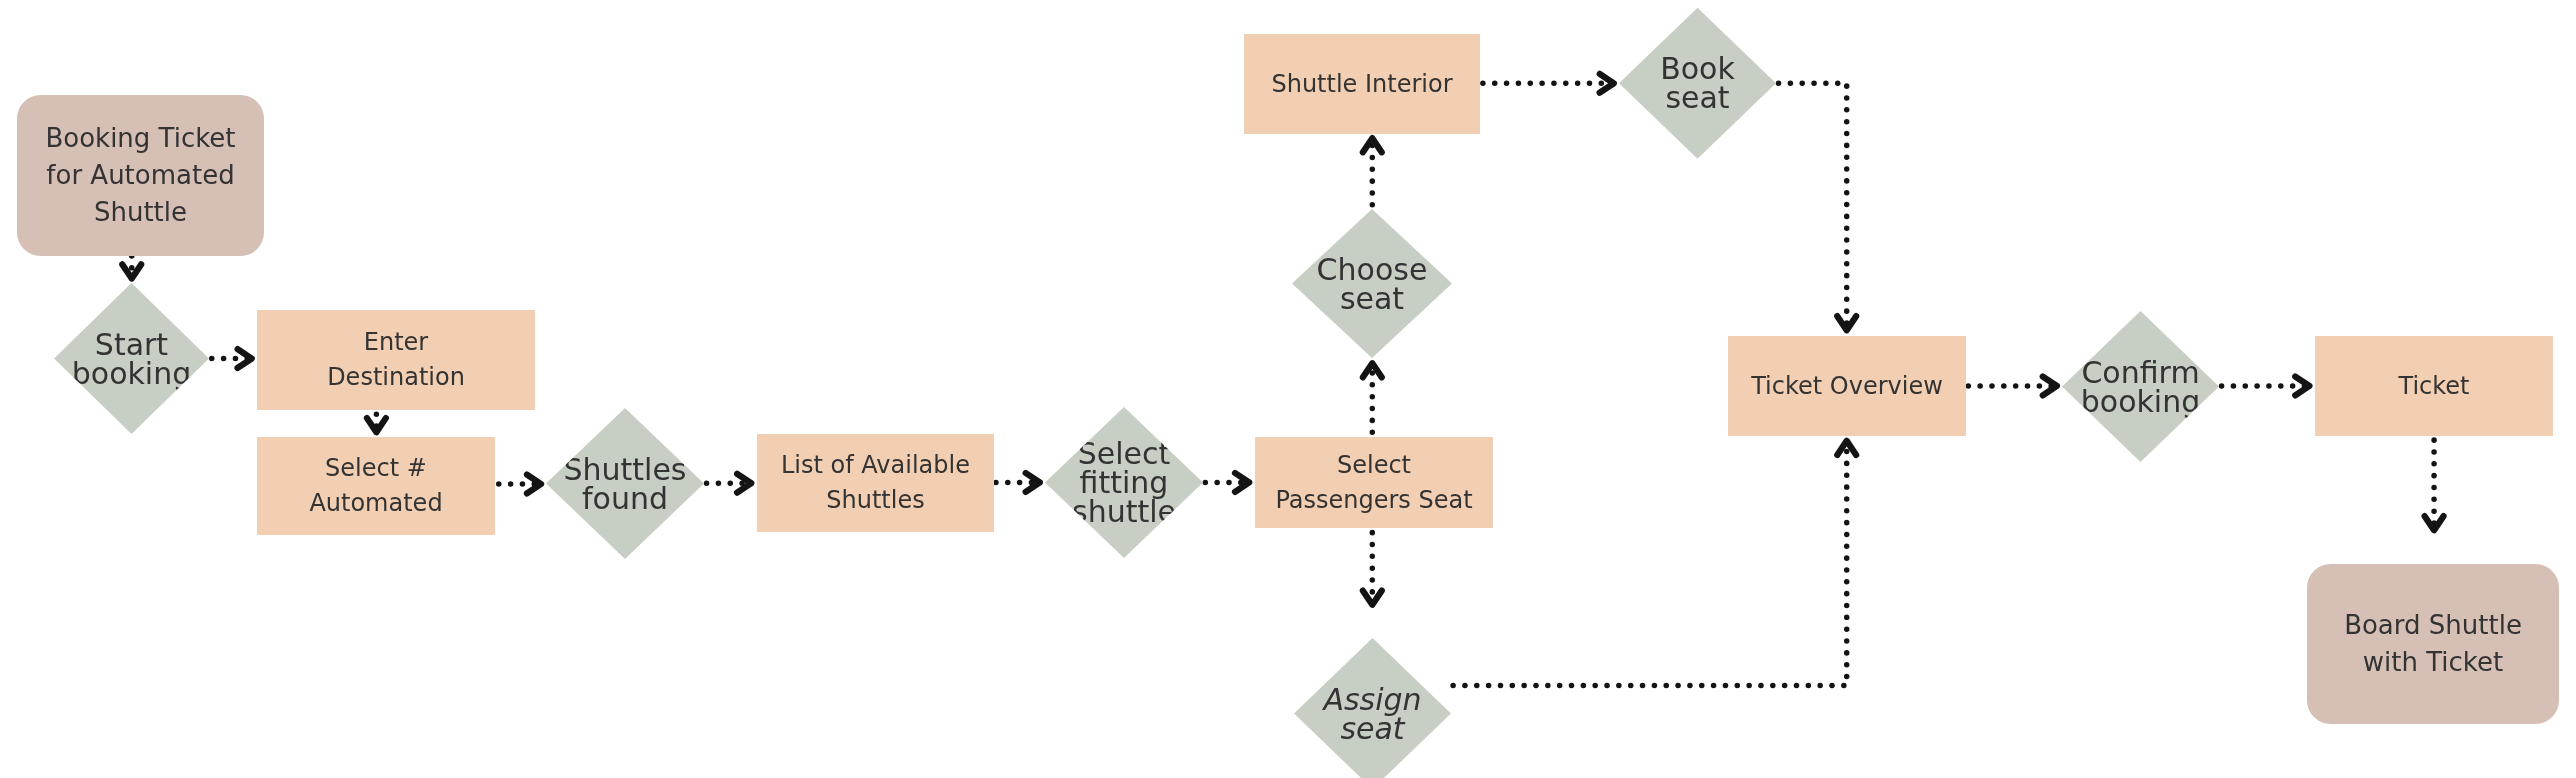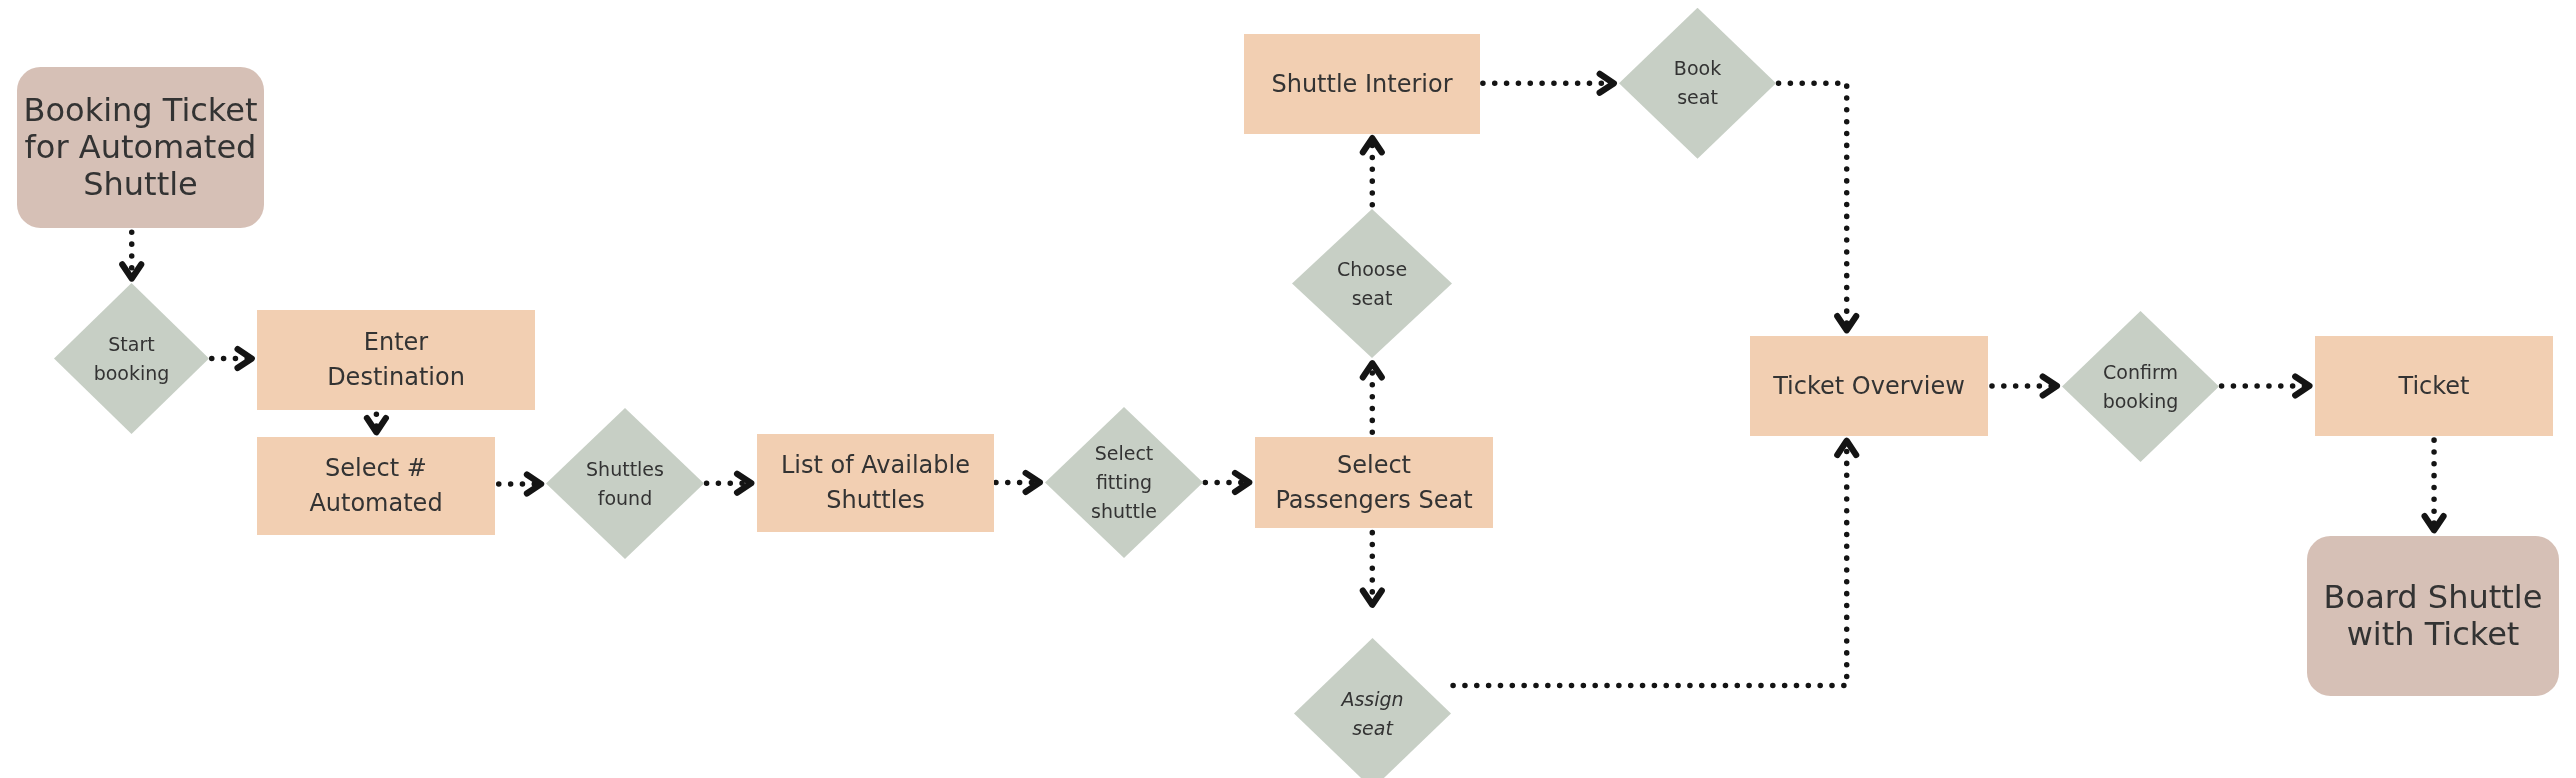--- a/index.html
+++ b/index.html
@@ -48,27 +48,28 @@
   }
   .node .label { width: 100%; }
   .node.process {
     background: var(--process-fill, #f2cfb2);
     font-size: 24px;
     line-height: 35px;
   }
   .node.terminator {
     background: var(--terminator-fill, #d6c0b6);
     border-radius: 23.5px;
-    font-size: 32px;
+    font-size: 26px;
     line-height: 37px;
+    margin-top: 28px;
   }
   .node.decision {
     background: var(--decision-fill, #c7cfc5);
     clip-path: polygon(50% 0%, 100% 50%, 50% 100%, 0% 50%);
-    font-size: 19px;
+    font-size: 30px;
     line-height: 29px;
   }
 </style>
 </head>
 <body>
 
 <div id="diagram" style="--process-fill: #f2cfb2; --decision-fill: #c7cfc5; --terminator-fill: #d6c0b6; --text-color: #333333; --connector-color: #141414; --canvas-bg: #ffffff;">
   <svg id="connector-layer" xmlns="http://www.w3.org/2000/svg" width="2576" height="779" viewBox="0 0 3285 993">
     <defs>
       <marker id="arrow-head" markerUnits="userSpaceOnUse" markerWidth="34" markerHeight="34" viewBox="0 0 34 34" refX="24" refY="17" orient="auto">
@@ -155,21 +156,21 @@
         <div class="label">
           <div>Shuttle Interior</div>
         </div>
       </div>
       <div class="node decision" style="left: 1619px; top: 7.8px; width: 157px; height: 151px;">
         <div class="label">
           <div>Book</div>
           <div>seat</div>
         </div>
       </div>
-      <div class="node process" style="left: 1728px; top: 336px; width: 238px; height: 100px; margin-left: 22px;">
+      <div class="node process" style="left: 1728px; top: 336px; width: 238px; height: 100px;">
         <div class="label">
           <div>Ticket Overview</div>
         </div>
       </div>
       <div class="node decision" style="left: 2062px; top: 311px; width: 157px; height: 151px;">
         <div class="label">
           <div>Confirm</div>
           <div>booking</div>
         </div>
       </div>

